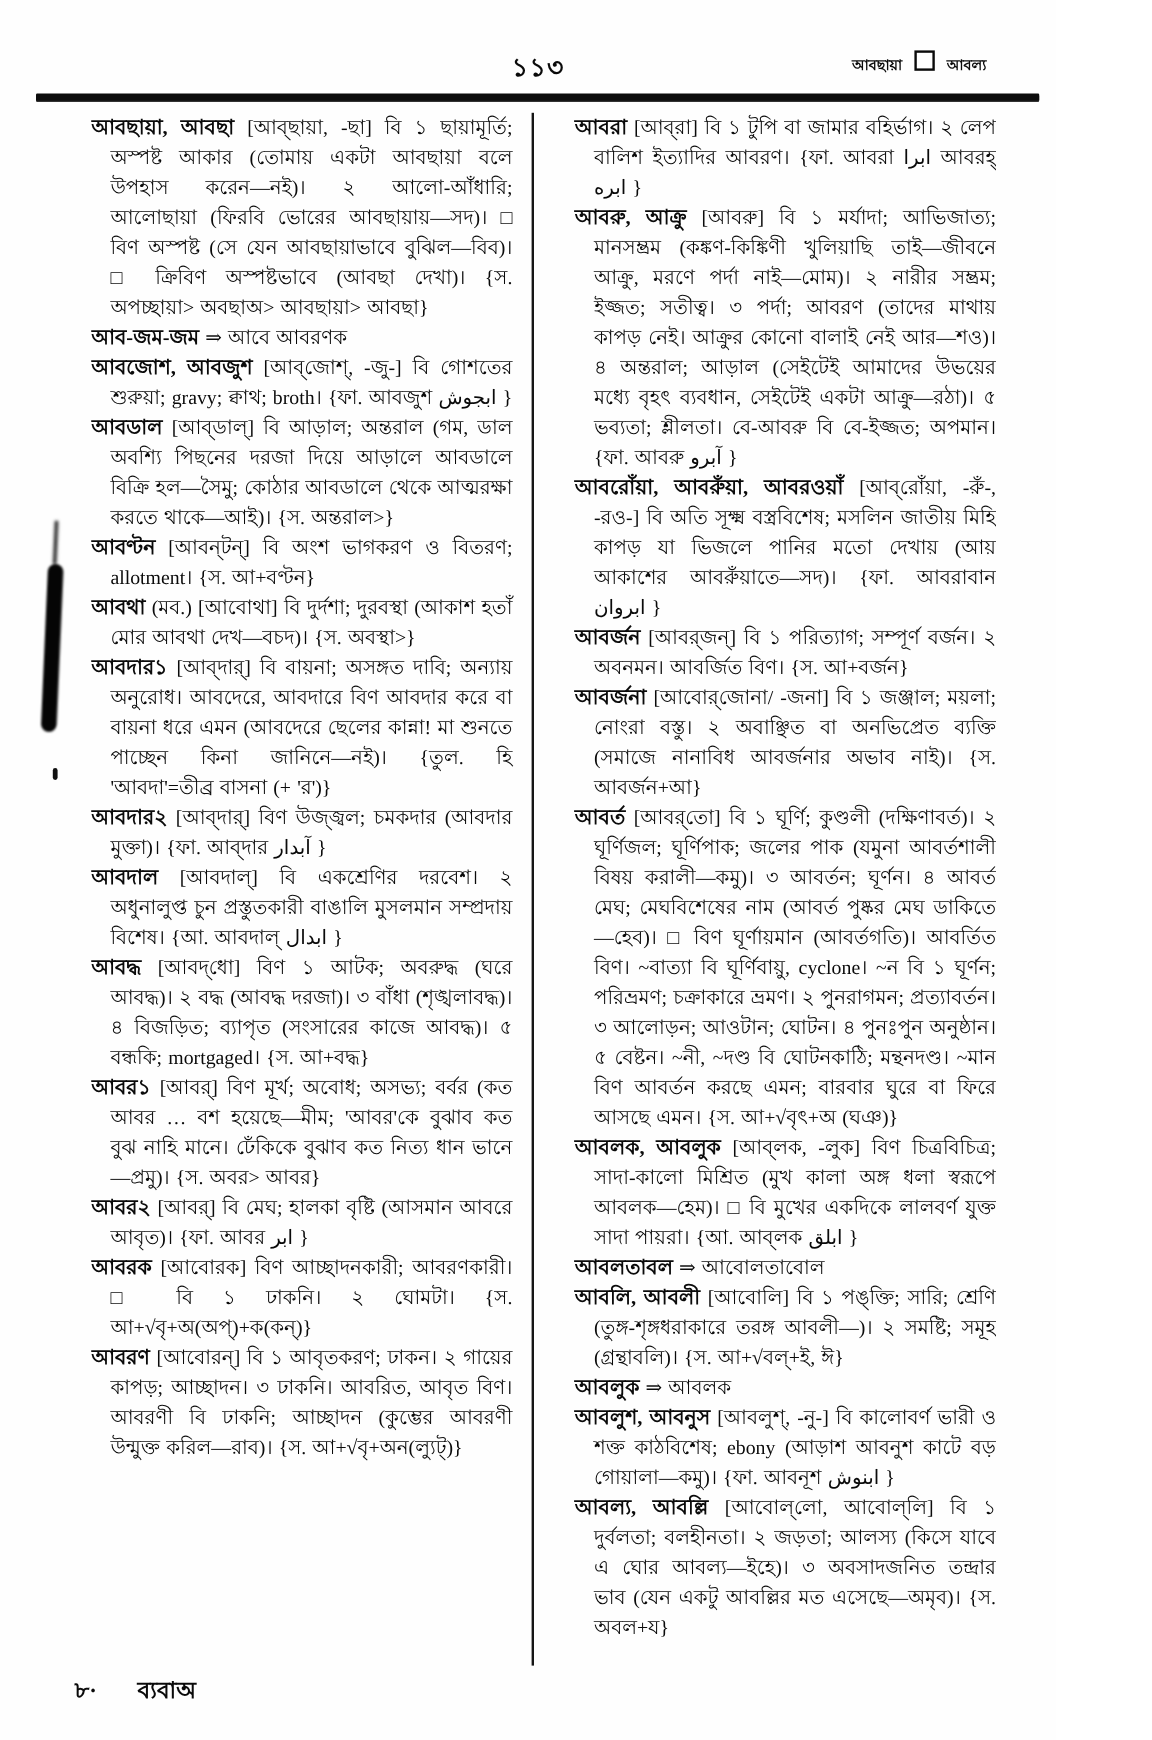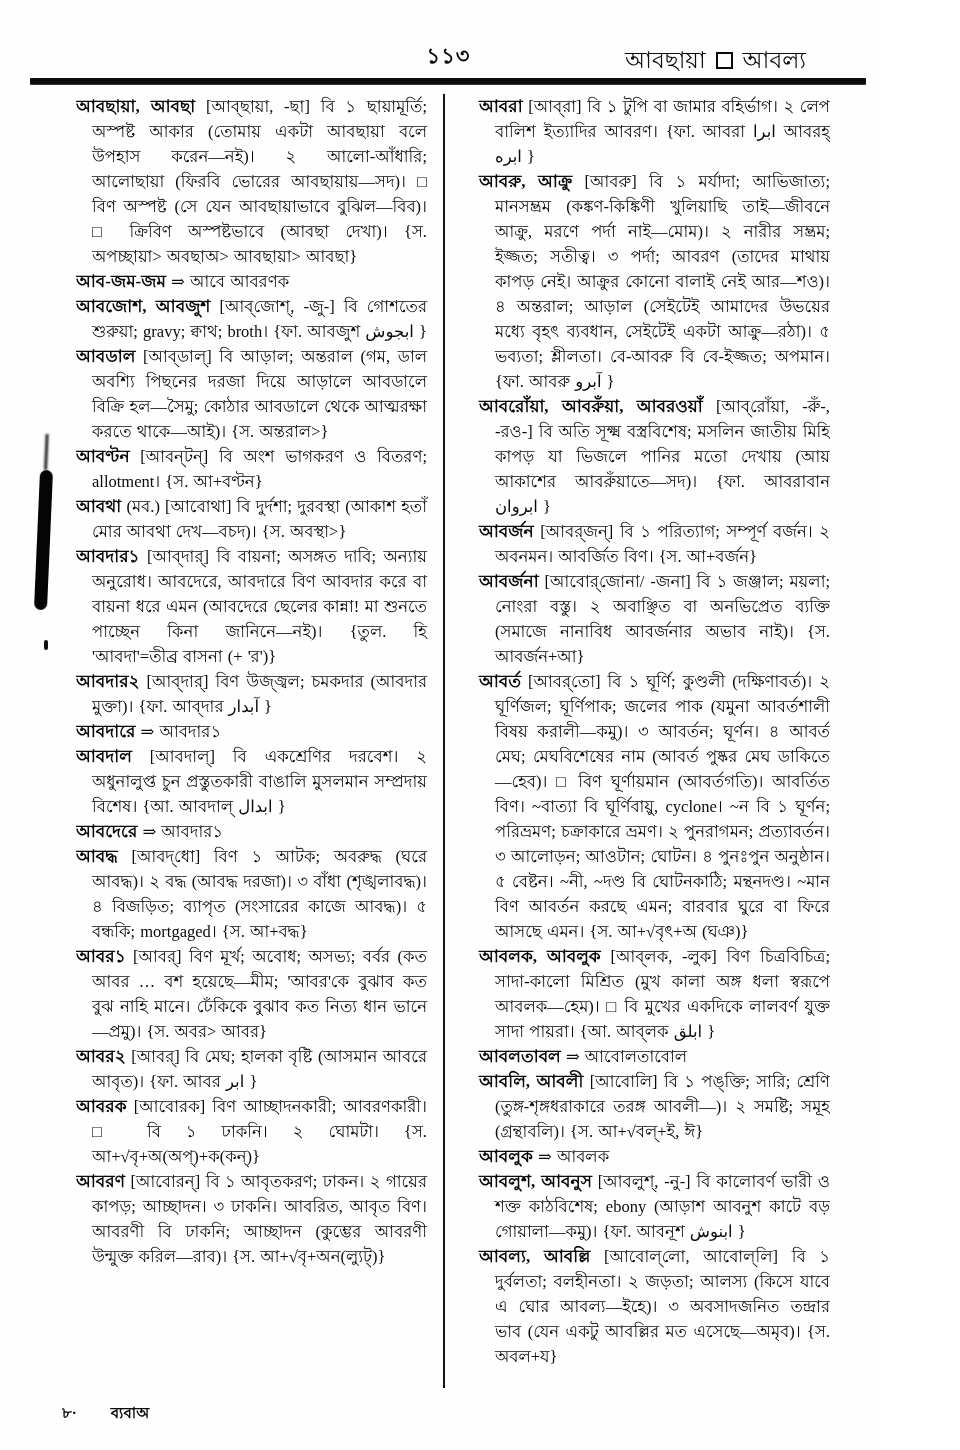--- a/index.html
+++ b/index.html
@@ -8,21 +8,21 @@
     color:#0a0a0a;font-family:"Liberation Serif","DejaVu Serif",serif;
     overflow:hidden;
   }
   
   .header{position:absolute;top:40px;left:35px;right:18px;height:34px;}
   .page-number{
     position:absolute;left:0;right:0;text-align:center;
     font-size:21px;font-weight:bold;letter-spacing:1px;
   }
   .guide-words{
-    position:absolute;right:56px;top:2px;font-size:23px;font-weight:normal;
+    position:absolute;right:40px;top:2px;font-size:12px;font-weight:bold;
     white-space:nowrap;
   }
   .guide-box{
     display:inline-block;width:13px;height:13px;border:2.5px solid #0a0a0a;
     margin:0 10px;vertical-align:-1px;background:#fff;
   }
   .top-rule{
     position:absolute;top:78px;left:30px;right:14px;height:6px;
     background:#0c0c0c;border-radius:1px;
     box-shadow:0 1px 0 #333;
@@ -39,21 +39,21 @@
   
   .entry{
     margin:0;padding-left:16px;text-indent:-16px;
     font-size:16.5px;line-height:25px;text-align:justify;
     word-spacing:1px;
   }
   .entry .hw{font-weight:bold;font-size:17px;margin-top:24px;}
   
   .footer{
     position:absolute;left:62px;bottom:24px;
-    font-size:15px;font-weight:bold;
+    font-size:19px;font-weight:bold;
   }
   .footer .sig-text{margin-left:34px;}
   
   .smudge{
     position:absolute;left:37px;top:470px;width:13px;height:140px;
     background:#050505;border-radius:7px;transform:rotate(2.5deg);
     filter:blur(0.7px);
   }
   .smudge:after{
     content:"";position:absolute;left:4px;top:-36px;width:3px;height:36px;
@@ -82,23 +82,21 @@
 
     <section class="col left">
       <p class="entry"><b class="hw">আবছায়া, আবছা</b> <span>[আব্‌ছায়া, -ছা] বি ১ ছায়ামূর্তি; অস্পষ্ট আকার (তোমায় একটা আবছায়া বলে উপহাস করেন—নই)। ২ আলো-আঁধারি; আলোছায়া (ফিরবি ভোরের আবছায়ায়—সদ)। □ বিণ অস্পষ্ট (সে যেন আবছায়াভাবে বুঝিল—বিব)। □ ক্রিবিণ অস্পষ্টভাবে (আবছা দেখা)। {স. অপচ্ছায়া&gt; অবছাঅ&gt; আবছায়া&gt; আবছা}</span></p>
       <p class="entry"><b class="hw">আব-জম-জম</b> <span>⇒ আবে আবরণক</span></p>
       <p class="entry"><b class="hw">আবজোশ, আবজুশ</b> <span>[আব্‌জোশ্‌, -জু-] বি গোশতের শুরুয়া; gravy; ক্বাথ; broth। {ফা. আবজুশ ابجوش }</span></p>
       <p class="entry"><b class="hw">আবডাল</b> <span>[আব্‌ডাল্‌] বি আড়াল; অন্তরাল (গম, ডাল অবশ্যি পিছনের দরজা দিয়ে আড়ালে আবডালে বিক্রি হল—সৈমু; কোঠার আবডালে থেকে আত্মরক্ষা করতে থাকে—আই)। {স. অন্তরাল&gt;}</span></p>
       <p class="entry"><b class="hw">আবণ্টন</b> <span>[আবন্‌টন্‌] বি অংশ ভাগকরণ ও বিতরণ; allotment। {স. আ+বণ্টন}</span></p>
       <p class="entry"><b class="hw">আবথা</b> <span>(মব.) [আবোথা] বি দুর্দশা; দুরবস্থা (আকাশ হতাঁ মোর আবথা দেখ—বচদ)। {স. অবস্থা&gt;}</span></p>
       <p class="entry"><b class="hw">আবদার১</b> <span>[আব্‌দার্‌] বি বায়না; অসঙ্গত দাবি; অন্যায় অনুরোধ। আবদেরে, আবদারে বিণ আবদার করে বা বায়না ধরে এমন (আবদেরে ছেলের কান্না! মা শুনতে পাচ্ছেন কিনা জানিনে—নই)। {তুল. হি 'আবদা'=তীব্র বাসনা (+ 'র')}</span></p>
       <p class="entry"><b class="hw">আবদার২</b> <span>[আব্‌দার্‌] বিণ উজ্জ্বল; চমকদার (আবদার মুক্তা)। {ফা. আব্‌দার آبدار }</span></p>
-      <p class="entry"><b class="hw">আবদারে</b> <span>⇒ আবদার১</span></p>
       <p class="entry"><b class="hw">আবদাল</b> <span>[আবদাল্‌] বি একশ্রেণির দরবেশ। ২ অধুনালুপ্ত চুন প্রস্তুতকারী বাঙালি মুসলমান সম্প্রদায় বিশেষ। {আ. আবদাল্‌ ابدال }</span></p>
-      <p class="entry"><b class="hw">আবদেরে</b> <span>⇒ আবদার১</span></p>
       <p class="entry"><b class="hw">আবদ্ধ</b> <span>[আবদ্‌ধো] বিণ ১ আটক; অবরুদ্ধ (ঘরে আবদ্ধ)। ২ বদ্ধ (আবদ্ধ দরজা)। ৩ বাঁধা (শৃঙ্খলাবদ্ধ)। ৪ বিজড়িত; ব্যাপৃত (সংসারের কাজে আবদ্ধ)। ৫ বন্ধকি; mortgaged। {স. আ+বদ্ধ}</span></p>
       <p class="entry"><b class="hw">আবর১</b> <span>[আবর্‌] বিণ মূর্খ; অবোধ; অসভ্য; বর্বর (কত আবর … বশ হয়েছে—মীম; 'আবর'কে বুঝাব কত বুঝ নাহি মানে। ঢেঁকিকে বুঝাব কত নিত্য ধান ভানে—প্রমু)। {স. অবর&gt; আবর}</span></p>
       <p class="entry"><b class="hw">আবর২</b> <span>[আবর্‌] বি মেঘ; হালকা বৃষ্টি (আসমান আবরে আবৃত)। {ফা. আবর ابر }</span></p>
       <p class="entry"><b class="hw">আবরক</b> <span>[আবোরক] বিণ আচ্ছাদনকারী; আবরণকারী। □ বি ১ ঢাকনি। ২ ঘোমটা। {স. আ+√বৃ+অ(অপ্‌)+ক(কন্‌)}</span></p>
       <p class="entry"><b class="hw">আবরণ</b> <span>[আবোরন্‌] বি ১ আবৃতকরণ; ঢাকন। ২ গায়ের কাপড়; আচ্ছাদন। ৩ ঢাকনি। আবরিত, আবৃত বিণ। আবরণী বি ঢাকনি; আচ্ছাদন (কুম্ভের আবরণী উন্মুক্ত করিল—রাব)। {স. আ+√বৃ+অন(ল্যুট্‌)}</span></p>
     </section>
 
     <div class="divider"></div>
 
     <section class="col right">

